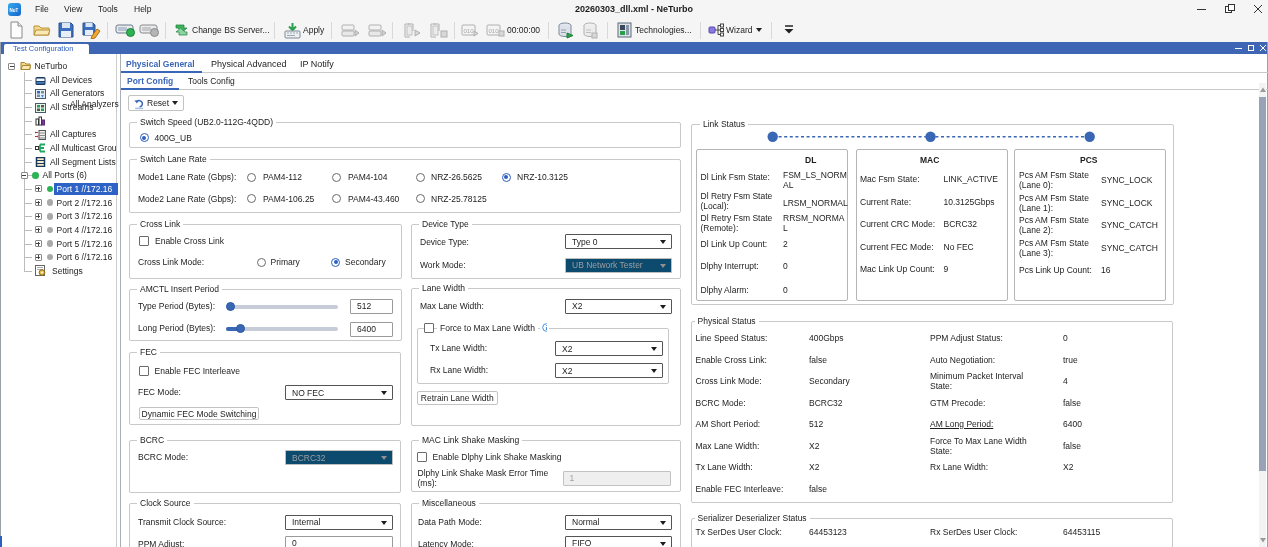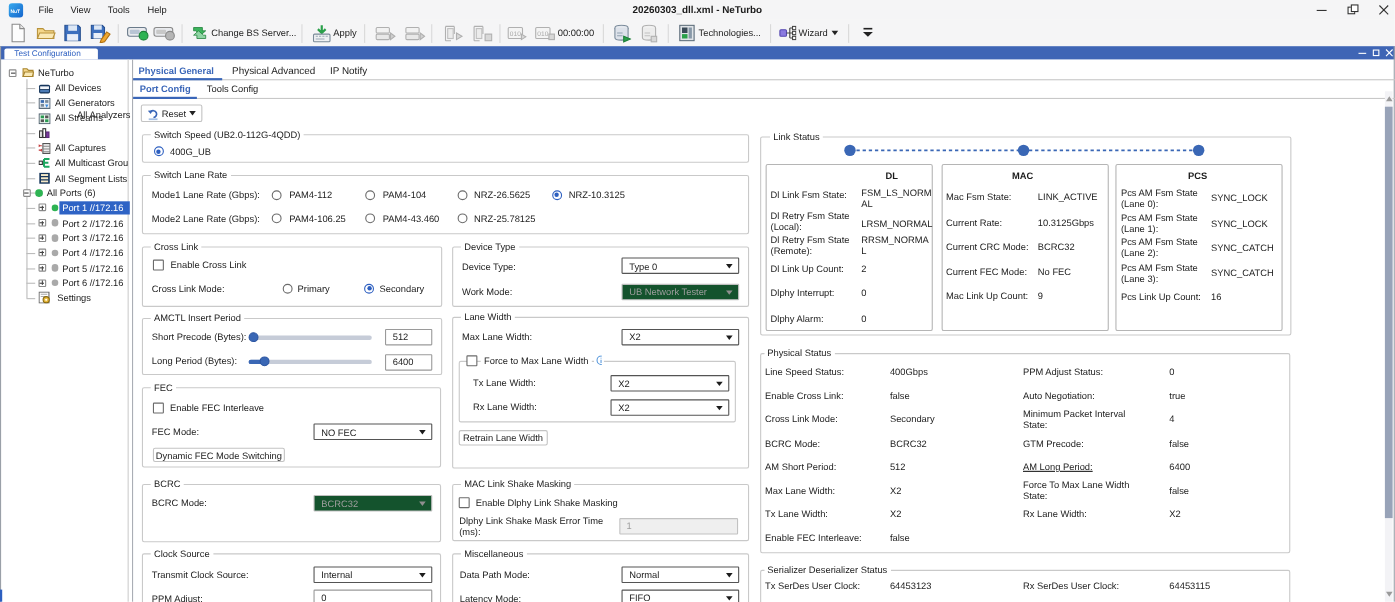--- a/index.html
+++ b/index.html
@@ -4,21 +4,21 @@
 html,body{width:1268px;height:547px;overflow:hidden;background:#fff}
 body{font-family:"Liberation Sans",sans-serif;font-size:8.5px;color:#1c1c1c}
 #app{position:absolute;left:0;top:0;width:1268px;height:547px}
 .t{position:absolute;white-space:nowrap;line-height:10px;letter-spacing:0}
 .b{font-weight:bold}
 .grp{position:absolute;border:1px solid #c9c9c9;border-radius:2px;background:transparent}
 .lg{position:absolute;background:#fff;padding:0 3px;white-space:nowrap;line-height:10px;z-index:3}
 .dd{position:absolute;background:#fff;border:1px solid #545454;border-radius:1px;z-index:2}
 .dd span{position:absolute;left:6px;top:1.5px;line-height:11px}
 .dd:after{content:"";position:absolute;right:5px;top:5px;border:3.5px solid transparent;border-top:4.5px solid #1c1c1c}
-.dd.dis{background:#14532d;border-color:#bfbfbf}
+.dd.dis{background:#0c4a6e;border-color:#bfbfbf}
 .dd.dis span{color:#9e9e9e}
 .dd.dis:after{border-top-color:#8f8f8f}
 .inp{position:absolute;background:#fff;border:1px solid #9a9a9a;border-radius:1px;padding-left:6px;line-height:13px;z-index:2}
 .inp.dis{background:#efefef;border-color:#c2c2c2;color:#9e9e9e}
 .cb{position:absolute;width:10px;height:10px;border:1px solid #6b6b6b;border-radius:1px;background:#fff;z-index:3}
 .rad{position:absolute;width:9px;height:9px;border:1px solid #6b6b6b;border-radius:50%;background:#fff}
 .rad.on{border-color:#2d5fc0}
 .rad.on:after{content:"";position:absolute;left:1.5px;top:1.5px;width:4px;height:4px;border-radius:50%;background:#2d5fc0}
 .btn{position:absolute;background:#fff;border:1px solid #c3c3c3;border-radius:2px;text-align:center;z-index:2}
 .sbox{position:absolute;border:1px solid #b5b5b5;border-radius:2px;background:#fff}
@@ -328,21 +328,21 @@
 <span class="t " style="left:420px;top:236.5px;">Device Type:</span>
 <div class="dd" style="left:565px;top:234px;width:107px;height:15px">
       <span>Type 0</span>
     </div>
 <span class="t " style="left:420px;top:260.0px;">Work Mode:</span>
 <div class="dd dis" style="left:565px;top:257.5px;width:107px;height:15px">
       <span>UB Network Tester</span>
     </div>
 <div class="grp" style="left:129px;top:288.5px;width:273px;height:52.5px"></div>
 <span class="lg" style="left:137px;top:283.5px">AMCTL Insert Period</span>
-<span class="t " style="left:138px;top:300.5px;">Short Precode (Bytes):</span>
+<span class="t " style="left:138px;top:300.5px;">Type Period (Bytes):</span>
 <div style="position:absolute;left:226px;top:304.5px;width:112px;height:4px;background:#c6ccd8;border-radius:2px"></div>
 <div style="position:absolute;left:226.0px;top:302.0px;width:9px;height:9px;border-radius:50%;background:#3a67b5;border:1px solid #2c56a2;box-sizing:border-box"></div>
 <div class="inp" style="left:350px;top:299px;width:42.5px;height:15px">512</div>
 <span class="t " style="left:138px;top:322.5px;">Long Period (Bytes):</span>
 <div style="position:absolute;left:226px;top:326.5px;width:112px;height:4px;background:#c6ccd8;border-radius:2px"></div>
 <div style="position:absolute;left:226px;top:326.5px;width:14px;height:4px;background:#3a67b5;border-radius:2px"></div>
 <div style="position:absolute;left:235.5px;top:324.0px;width:9px;height:9px;border-radius:50%;background:#3a67b5;border:1px solid #2c56a2;box-sizing:border-box"></div>
 <div class="inp" style="left:350px;top:321.5px;width:42.5px;height:15px">6400</div>
 <div class="grp" style="left:411px;top:288px;width:269.5px;height:137.5px"></div>
 <span class="lg" style="left:419px;top:283px">Lane Width</span>

